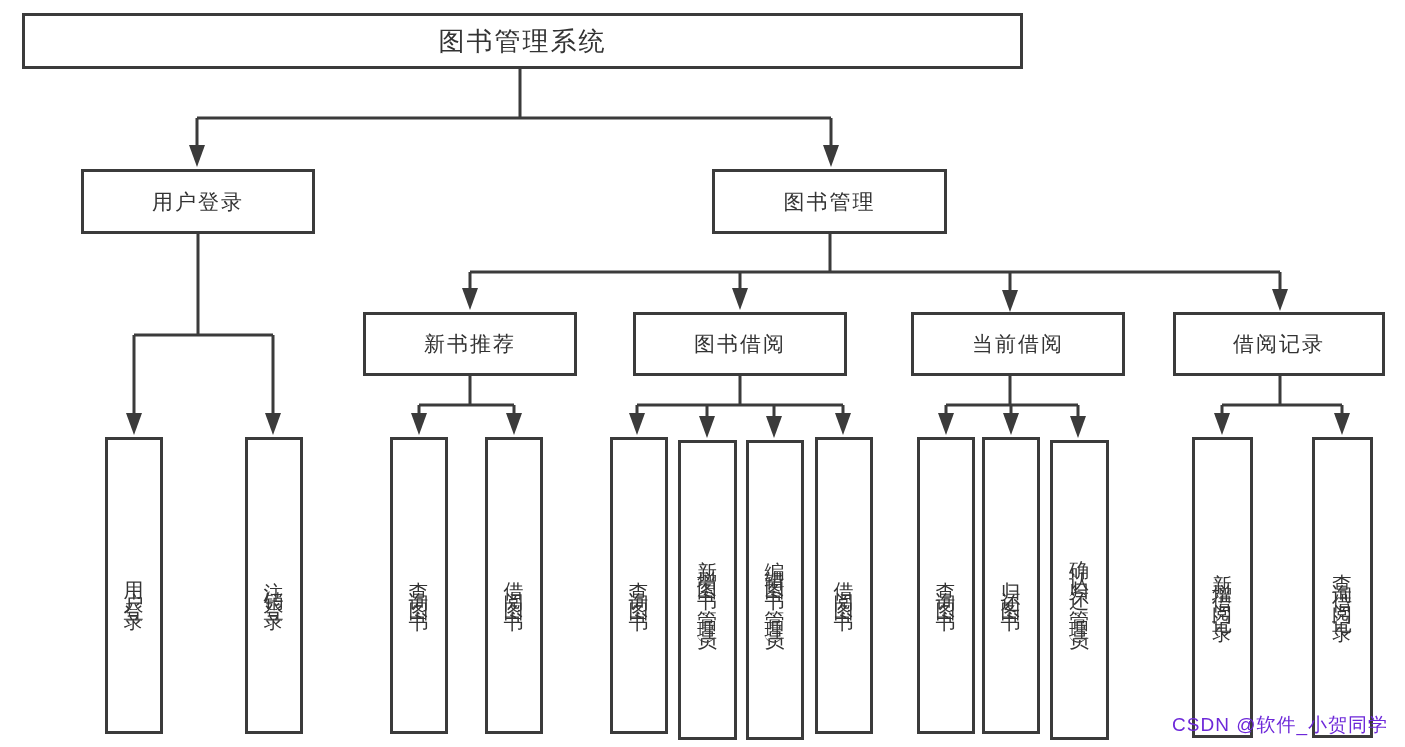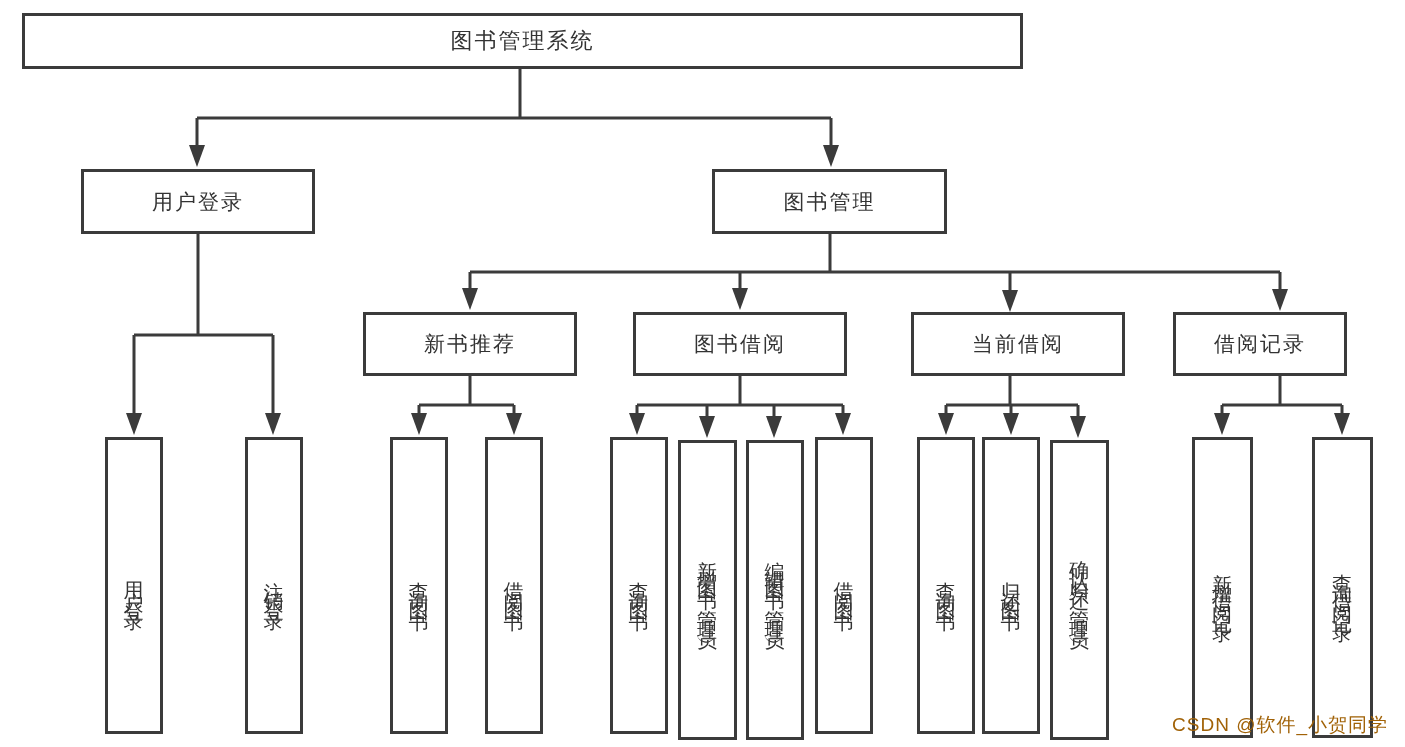--- a/index.html
+++ b/index.html
@@ -12,30 +12,30 @@
   svg.wires{position:absolute;left:0;top:0;width:1405px;height:747px;}
   svg.wires path{stroke:#3b3b3b;stroke-width:3;fill:none;}
   svg.wires polygon{fill:#3b3b3b;stroke:none;}
   .hbox,.vbox{
     position:absolute;box-sizing:border-box;
     border:3px solid #3b3b3b;background:#ffffff;
     display:flex;align-items:center;justify-content:center;
     color:#333333;
   }
   .hbox{font-size:21px;letter-spacing:2px;}
-  .hbox.root{font-size:22px;}
+  .hbox.root{font-size:26px;}
   .vbox .vtext{
     writing-mode:vertical-rl;text-orientation:mixed;
     font-size:20px;letter-spacing:10px;line-height:1;
     white-space:nowrap;color:#333333;
   }
   .watermark{
     position:absolute;top:712px;right:17px;
     font-size:19px;letter-spacing:1px;
-    color:#a16207;
+    color:#6d28d9;
   }
 </style>
 </head>
 <body>
 
 <div class="stage">
 
   <svg class="wires" viewBox="0 0 1405 747">
 
     <path d="M520 68 V118 M197 118 H831 M197 118 V148 M831 118 V148"></path>
@@ -86,21 +86,21 @@
 
   <div class="hbox" style="left:363px;top:312px;width:214px;height:64px;">
     <span>新书推荐</span>
   </div>
   <div class="hbox" style="left:633px;top:312px;width:214px;height:64px;">
     <span>图书借阅</span>
   </div>
   <div class="hbox" style="left:903px;top:312px;width:214px;height:64px;margin-left:8px;">
     <span>当前借阅</span>
   </div>
-  <div class="hbox" style="left:1173px;top:312px;width:174px;height:64px;">
+  <div class="hbox" style="left:1173px;top:312px;width:212px;height:64px;">
     <span>借阅记录</span>
   </div>
 
   <div class="vbox" style="left:105px;top:437px;width:58px;height:297px;">
     <span class="vtext">用户登录</span>
   </div>
   <div class="vbox" style="left:245px;top:437px;width:58px;height:297px;">
     <span class="vtext">注销登录</span>
   </div>
 

